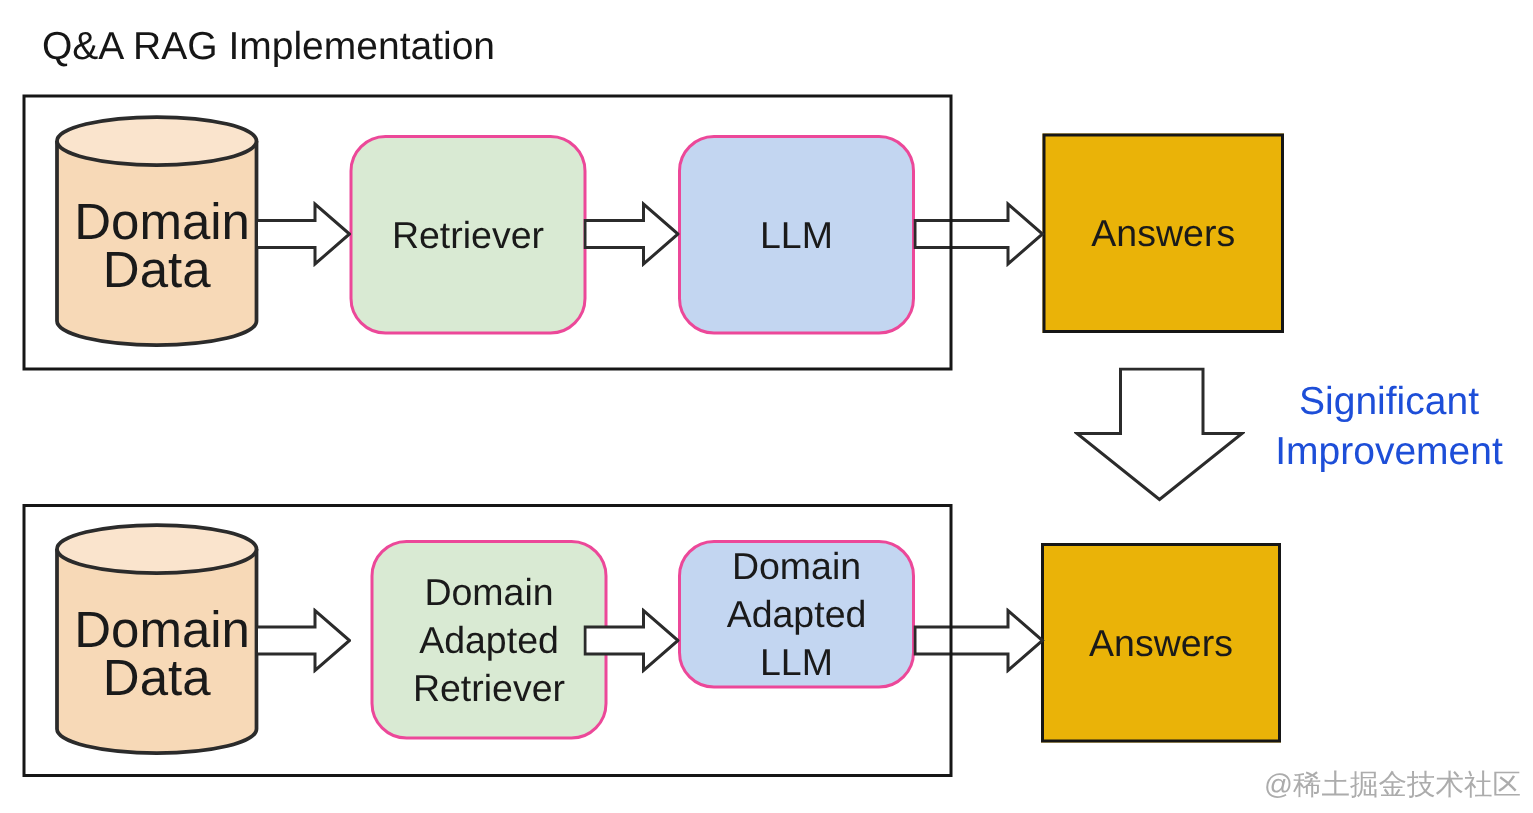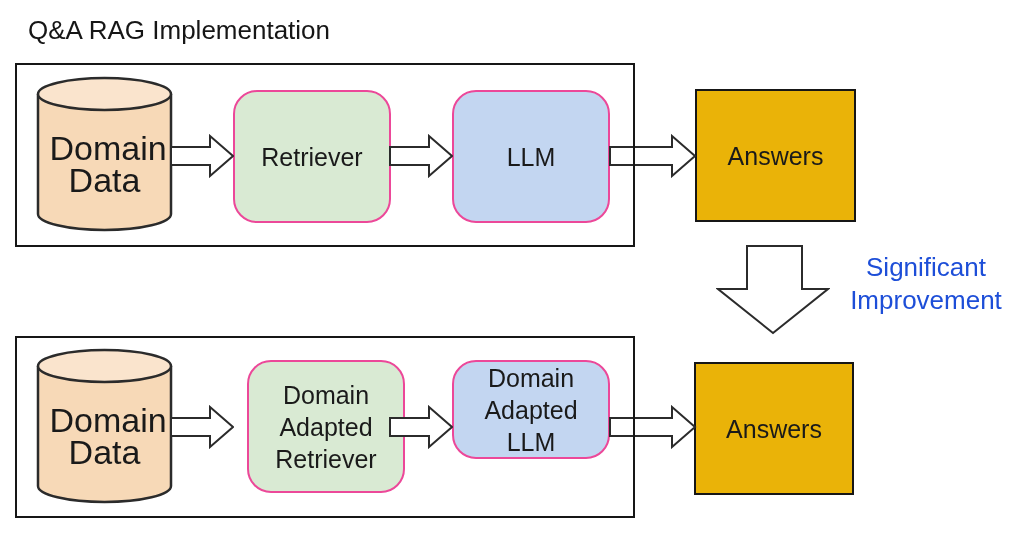--- a/index.html
+++ b/index.html
@@ -136,14 +136,15 @@
   <div class="abs node answers" style="left:694px;top:362px;width:160px;height:133px;">
     <span class="node-label">Answers</span>
   </div>
 
   <svg class="abs flow-arrow" style="left:609px;top:405px;" width="88" height="44" viewBox="0 0 88 44">
     <polygon points="1,13 63,13 63,2 86,22 63,42 63,31 1,31" fill="#ffffff" stroke="#2b2b2b" stroke-width="2"></polygon>
   </svg>
 
   <div class="abs pipeline-border" style="left:15px;top:336px;width:620px;height:182px;"></div>
 
+  <div class="abs watermark" style="right:8px;top:510px;">@稀土掘金技术社区</div>
 
 </div>
 
 </body></html>

